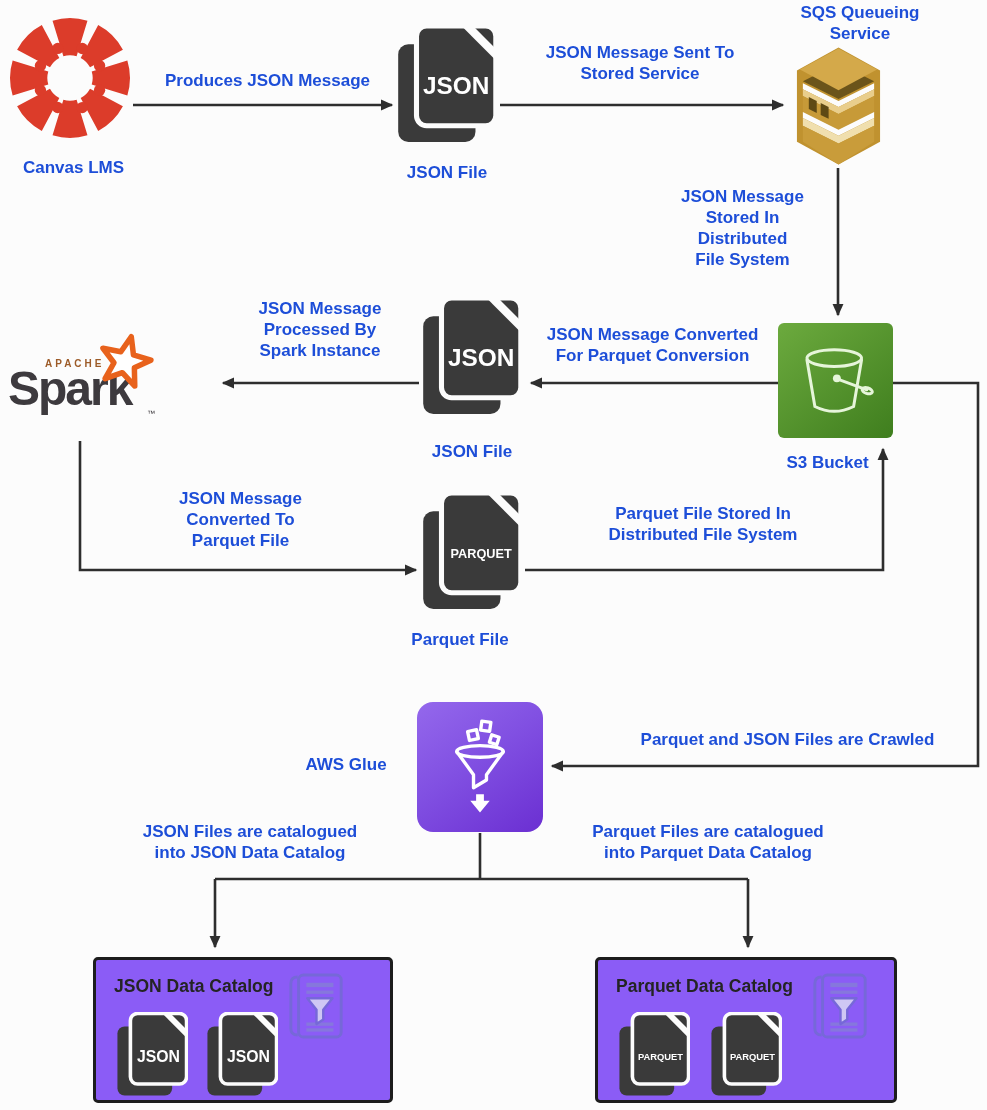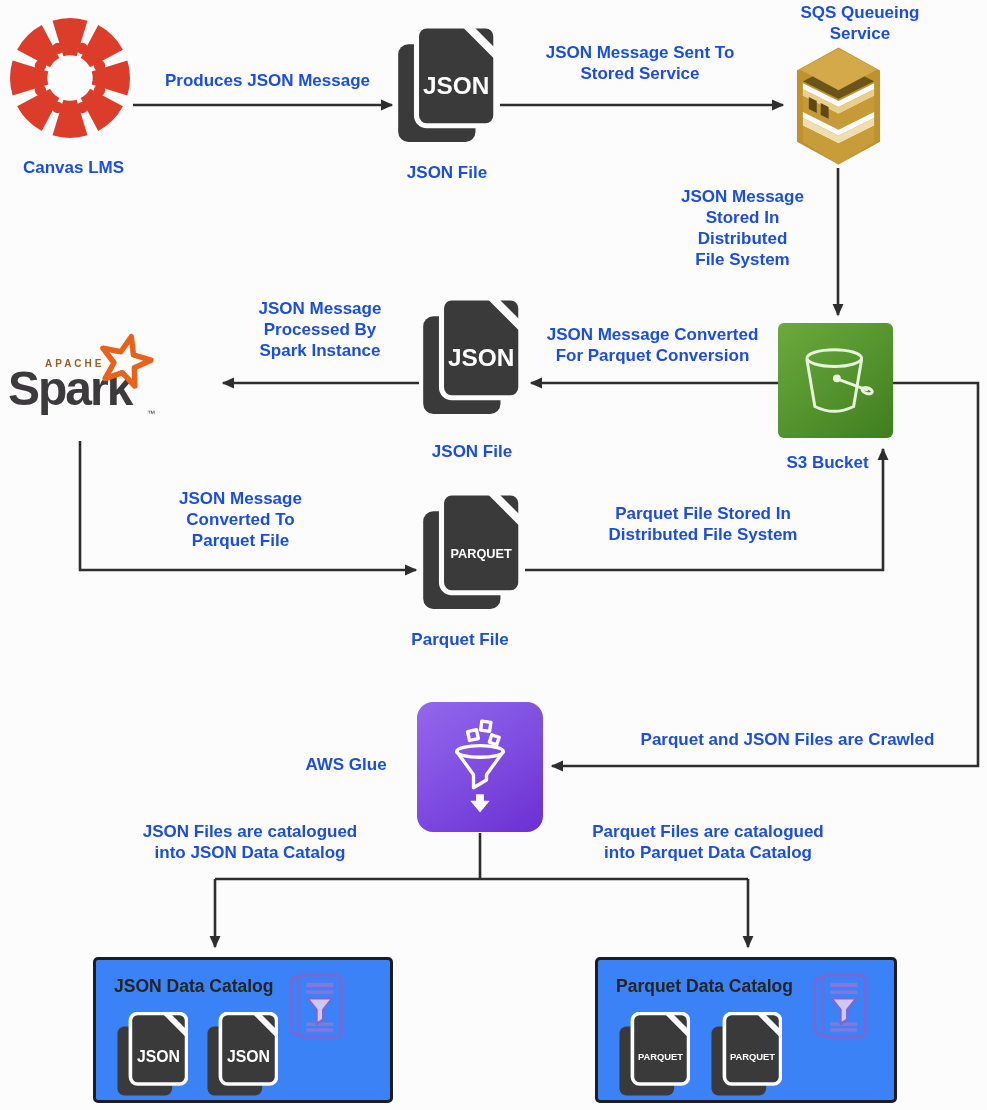--- a/index.html
+++ b/index.html
@@ -7,21 +7,21 @@
          font-family:"Liberation Sans",sans-serif;overflow:hidden;}
   .wires{position:absolute;left:0;top:0;z-index:1;}
   .node{position:absolute;z-index:2;}
   .lbl{position:absolute;z-index:3;font-weight:700;font-size:17px;line-height:1.24;
        color:#1d4ed8;text-align:center;white-space:pre-line;}
   .s3-sq{background:linear-gradient(140deg,#6CAA3E,#3F7E1E);border-radius:6px;
          display:flex;align-items:center;justify-content:center;}
   .glue-sq{background:linear-gradient(145deg,#9468EC,#8150E2 45%,#6B2FD2);border-radius:16px;
          display:flex;align-items:center;justify-content:center;}
   .cat-box{position:absolute;z-index:2;width:294px;height:140px;border:3px solid #1D1D1D;
-         border-radius:5px;background:#3b82f6;}
+         border-radius:5px;background:#8b5cf6;}
   .cat-title{position:absolute;font-weight:700;font-size:17.5px;color:#242424;white-space:nowrap;}
   .spark{position:absolute;z-index:2;}
   .sp-brand{position:absolute;left:37px;top:33px;font-size:10px;font-weight:700;
             letter-spacing:3px;color:#9C5B28;}
   .sp-word{position:absolute;left:0;top:40px;font-size:48px;font-weight:700;
            letter-spacing:-2px;color:#3D3A3E;line-height:1;}
   .sp-tm{position:absolute;left:139px;top:84px;font-size:8px;color:#3D3A3E;}
   .sp-star{position:absolute;left:84px;top:4px;}
   svg text{font-family:"Liberation Sans",sans-serif;}
 </style>

